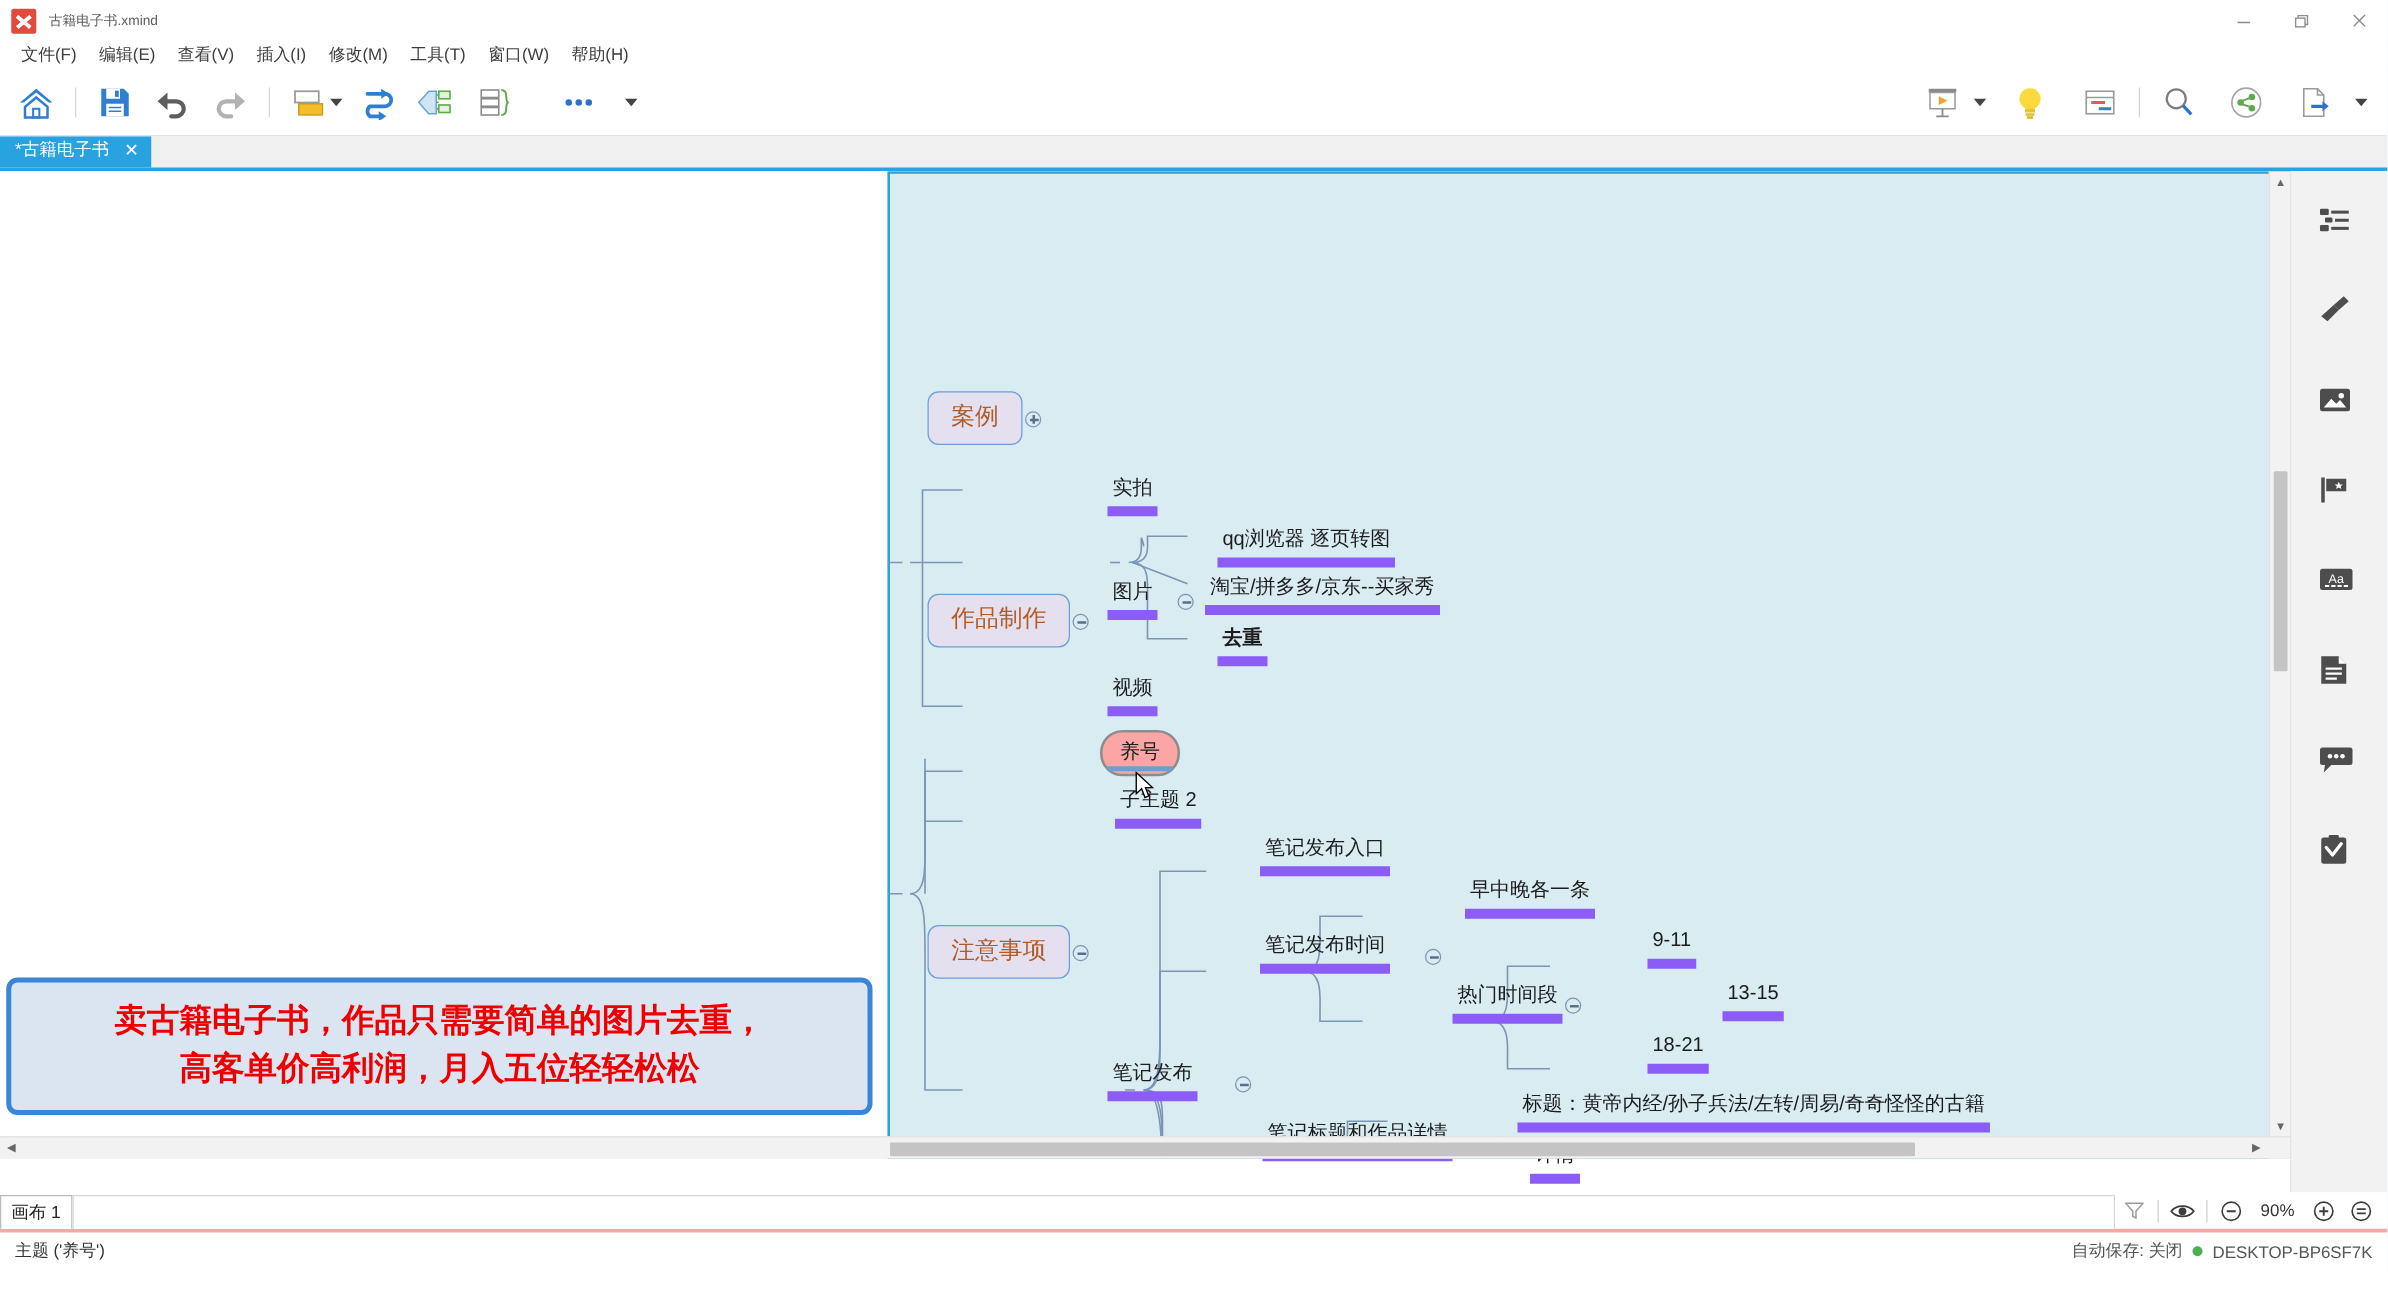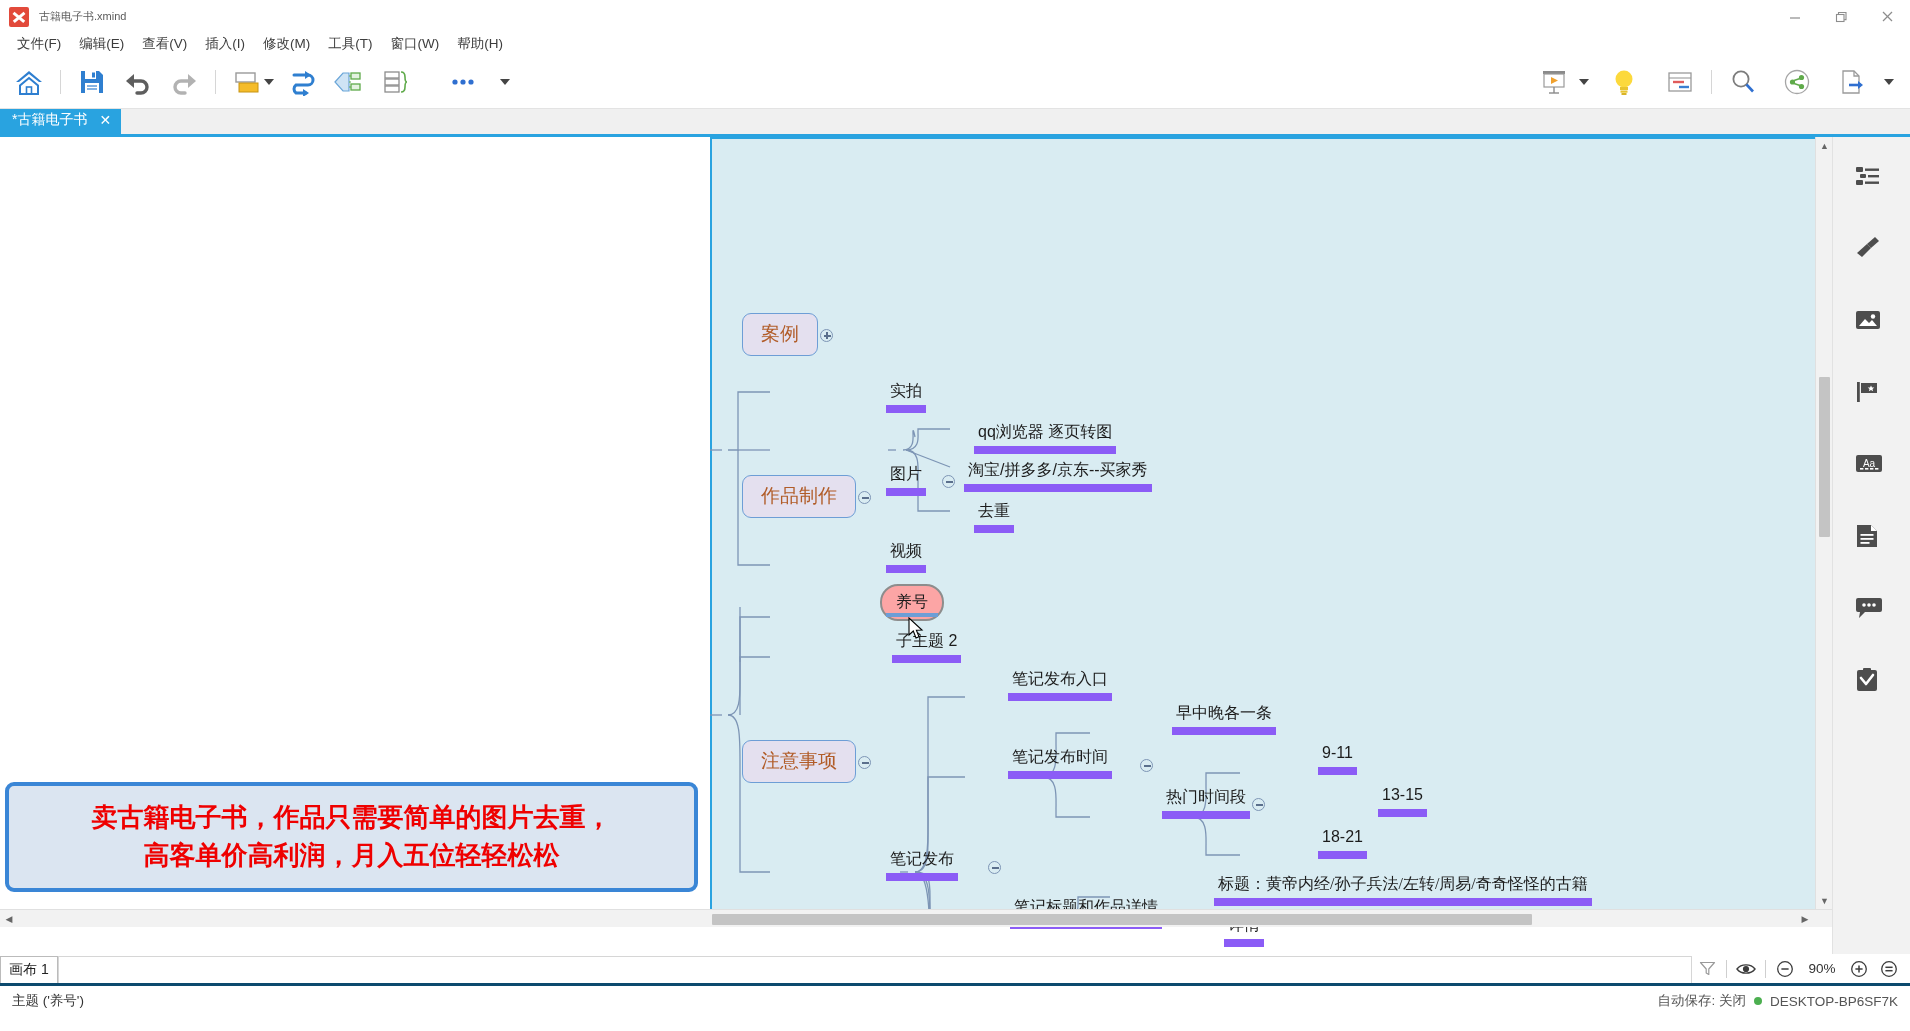--- a/index.html
+++ b/index.html
@@ -95,21 +95,21 @@
       background:#dbe5f1; border:4px solid #3a86d6; border-radius:9px;
       display:flex; align-items:center; justify-content:center; text-align:center;
       color:#ef0000; font-size:26px; font-weight:bold; line-height:1.45;
       font-family:"DejaVu Sans", sans-serif; letter-spacing:0px; }
 
   
   .cursor { position:absolute; left:908px; top:480px; width:16px; height:24px; }
 
   
   .sheetbar { height:32px; background:#fff; display:flex; align-items:stretch;
-      border-bottom:3px solid #0c4a6e; position:relative;justify-content:space-between; }
+      border-bottom:3px solid #fca5a5; position:relative;justify-content:space-between; }
   .sheet-tab { border:1px solid #bbb; border-bottom:none; background:#fff; font-size:14px;
       display:flex; align-items:center; padding:0 8px; margin-top:2px; color:#222;}
   .sheet-blank { flex:1 1 auto; border:1px solid #d6d6d6; border-bottom:none; margin-top:2px;
       background:#fff; }
   .sheet-right { display:flex; align-items:center; gap:0px; padding-right:6px; }
   .sr-btn { width:30px; height:28px; display:flex; align-items:center; justify-content:center; color:#5a5a5a; }
   .zoomlabel { font-size:13.5px; color:#333; padding:0 6px; min-width:44px; text-align:center; }
   .sb-sep { width:1px; height:18px; background:#cfcfcf; margin:0 4px; }
 
   
@@ -364,21 +364,21 @@
       <div class="collapse" style="left:858px; top:354px;"></div>
 
       <div class="node branch" style="left:742px; top:603px;">注意事项</div>
       <div class="collapse" style="left:858px; top:619px;"></div>
 
       <div class="node plain" style="left:886px; top:242px;">实拍</div>
       <div class="node plain" style="left:886px; top:325px;">图片</div>
       <div class="collapse" style="left:942px; top:338px;"></div>
       <div class="node plain" style="left:974px; top:283px;">qq浏览器 逐页转图</div>
       <div class="node plain" style="left:964px; top:321px;">淘宝/拼多多/京东--买家秀</div>
-      <div class="node plain" style="left:974px; top:362px;">去重</div>
+      <div class="node plain" style="left:974px; top:362px;font-weight:bold;">去重</div>
       <div class="node plain" style="left:886px; top:402px;">视频</div>
 
       <div class="node selected" style="left:880px; top:447px;">
         <span>养号</span>
         <span class="sel-underline"></span>
       </div>
 
       <div class="node plain" style="left:892px; top:492px;">子主题 2</div>
 
       <div class="node plain" style="left:1008px; top:530px;">笔记发布入口</div>
@@ -389,21 +389,21 @@
       <div class="collapse" style="left:1252px; top:661px;"></div>
       <div class="node plain" style="left:1318px; top:604px;">9-11</div>
       <div class="node plain" style="left:1378px; top:646px;">13-15</div>
       <div class="node plain" style="left:1318px; top:688px;">18-21</div>
 
       <div class="node plain" style="left:886px; top:710px;">笔记发布</div>
       <div class="collapse" style="left:988px; top:724px;"></div>
 
       <div class="node plain" style="left:1010px; top:758px;">笔记标题和作品详情</div>
       <div class="collapse" style="left:1193px; top:772px;"></div>
-      <div class="node plain" style="left:1214px; top:735px;font-family:Liberation Serif, serif;">标题：黄帝内经/孙子兵法/左转/周易/奇奇怪怪的古籍</div>
+      <div class="node plain" style="left:1214px; top:735px;">标题：黄帝内经/孙子兵法/左转/周易/奇奇怪怪的古籍</div>
       <div class="node plain" style="left:1224px; top:776px;">详情</div>
 
       <svg class="cursor" viewBox="0 0 16 24">
         <path d="M1 1 L1 18 L5.3 14 L8 21 L11 19.7 L8.4 13.2 L14 13 Z" fill="#fff" stroke="#000" stroke-width="1.1"></path>
       </svg>
 
       <div class="vscroll" style="right:0px;">
         <div class="arrow">▲</div>
         <div class="vthumb"></div>
         <div class="arrow" style="position:absolute; bottom:18px;">▼</div>

